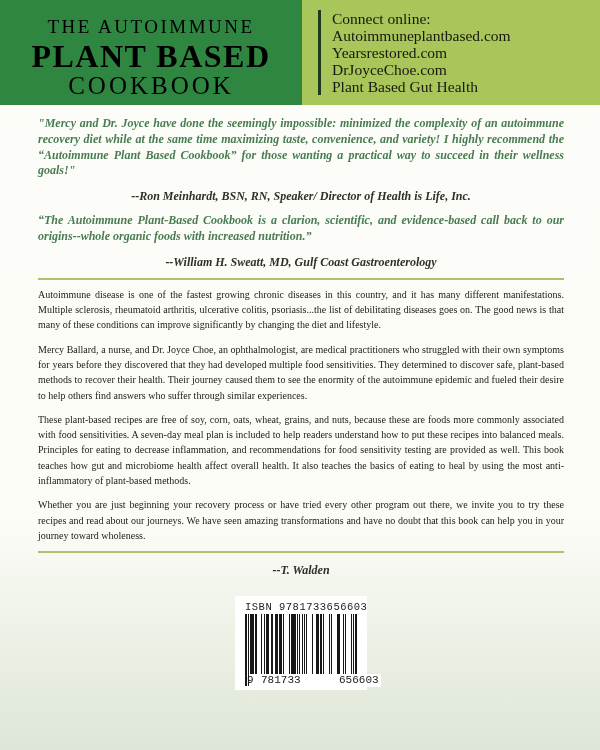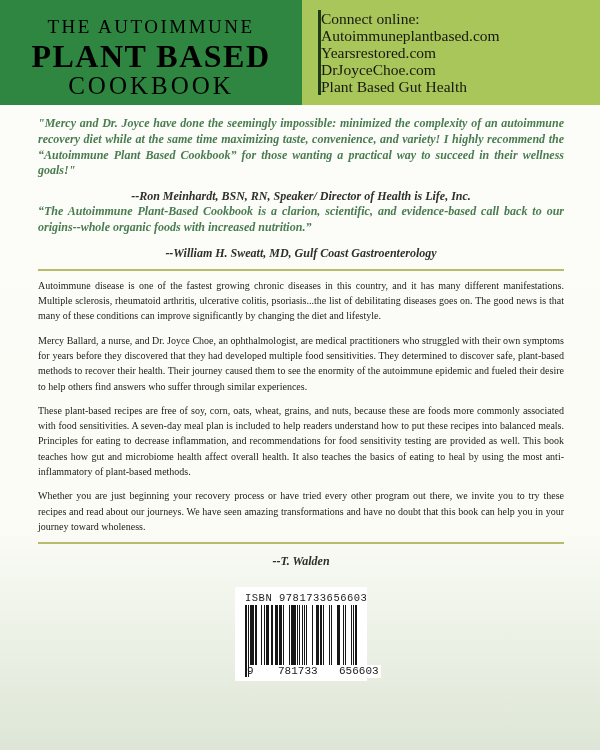--- a/index.html
+++ b/index.html
@@ -24,20 +24,21 @@
   .title-line1 { font-size:19px; letter-spacing:2.5px; font-weight:400; line-height:1.1; }
   .title-line2 { font-size:32px; letter-spacing:1.5px; font-weight:700; line-height:1.05; margin-top:2px; }
   .title-line3 { font-size:25px; letter-spacing:3px; font-weight:400; line-height:1.05; margin-top:0; }
   .connect-box {
     flex:1; height:105px;
     background:#a8c65a;
     padding:10px 0 10px 16px;
   }
   .connect-inner {
     border-left:3px solid #1d3a1d;
+    padding-left:11px;
     height:85px;
     color:#18180f;
     font-size:15.5px;
     line-height:17px;
   }
   
   .main { padding:9px 36px 0 38px; }
   .quote-text {
     color:#4a7c52;
     font-weight:700;
@@ -49,21 +50,21 @@
   .quote-attr {
     color:#30302b;
     font-weight:700;
     font-style:italic;
     font-size:12px;
     line-height:15px;
     text-align:center;
     margin-top:10px;
   }
   .q1 { margin-top:2px; }
-  .q2 { }
+  .q2 { margin-top:9px; }
   .rule { border:none; border-top:2px solid #b6bc6c; margin:8px 0 7px 0; }
   .body-par {
     color:#21211d;
     font-size:10px;
     line-height:15.3px;
     text-align:justify;
     margin-top:9px;
   }
   .body-par.first { margin-top:2px; }
   .q3 { margin-top:2px; }
@@ -97,21 +98,21 @@
   .digits {
     position:relative;
     margin-top:-12px;
     height:13px;
     font-family:"Liberation Mono", monospace;
     font-size:11px;
     color:#1b1b1b;
   }
   .digits .d { position:absolute; top:0; background:#ffffff; padding:0 2px; line-height:13px; }
   .d-first { left:0; background:transparent !important; }
-  .d-left  { left:31px; }
+  .d-left  { left:14px; }
   .d-right { left:92px;text-align:center; }
 </style>
 </head>
 <body>
 
 <div class="cover">
 
   <div class="header">
     <div class="title-box">
       <div class="title-line1">THE AUTOIMMUNE</div>

